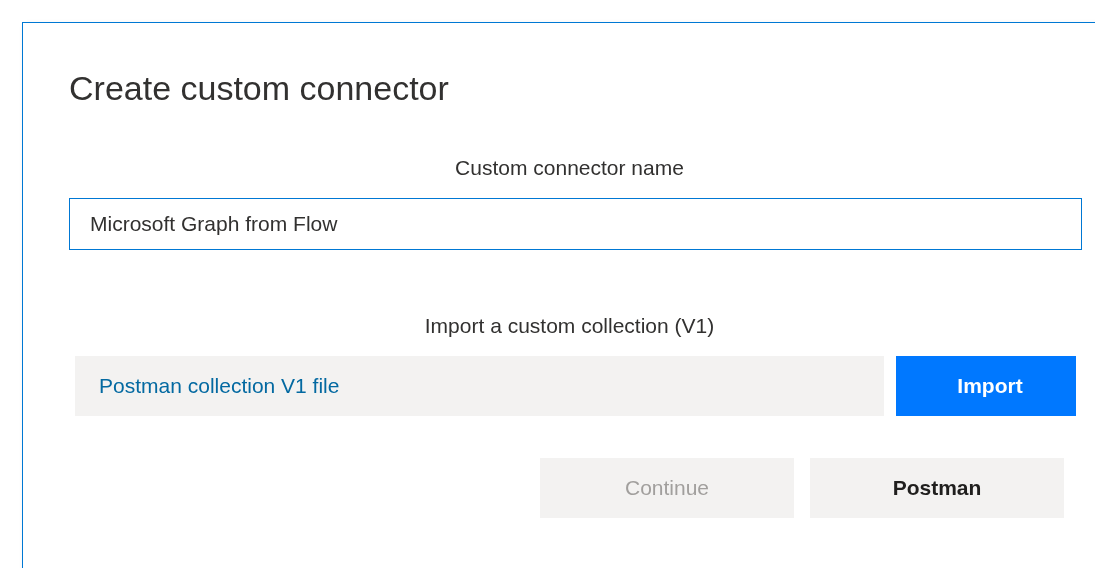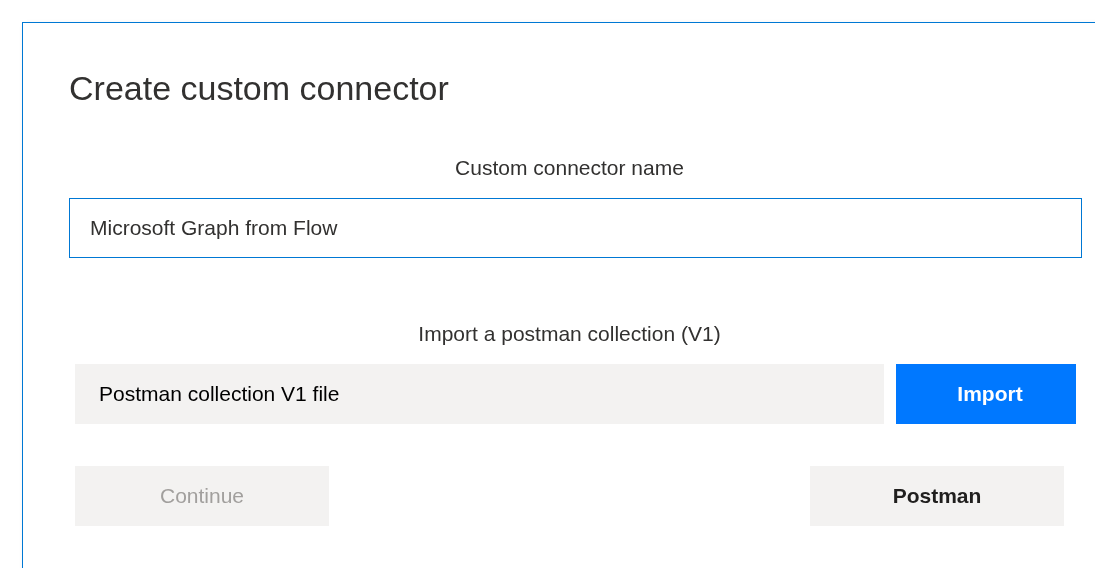--- a/index.html
+++ b/index.html
@@ -29,60 +29,60 @@
     }
     .field-label {
       font-size: 21px;
       font-weight: 400;
       color: #323130;
       margin-bottom: 12px;
       text-align: center;
     }
     .text-input {
       width: 100%;
-      height: 60px;
+      height: 52px;
       border: 1px solid #0078d4;
       padding: 0 20px;
       font-size: 21px;
       font-family: inherit;
       color: #323130;
       outline: none;
       margin-bottom: 58px;
     }
     .import-row {
       display: flex;
       width: 100%;
       margin-bottom: 30px;
     }
     .file-display {
       flex: 1;
       height: 60px;
       background: #f3f2f1;
-      color: #000000;
+      color: #0369a1;
       font-size: 21px;
       display: flex;
       align-items: center;
       padding: 0 24px;
     }
     .import-button {
       width: 180px;
       height: 60px;
       background: #0078ff;
       color: #ffffff;
       border: none;
       font-size: 21px;
       font-weight: 600;
       font-family: inherit;
       cursor: pointer;
       padding-left: 8px;
     }
     .button-row {
       display: flex;
-      justify-content: space-between;
-      gap: 20px;
+      justify-content: flex-end;
+      gap: 4px;
     }
     .action-button {
       width: 254px;
       height: 60px;
       border: none;
       font-size: 21px;
       font-family: inherit;
       cursor: pointer;
     }
     .continue-button {
@@ -98,21 +98,21 @@
   </style>
 </head>
 <body>
 
 <div class="dialog">
   <h1 class="dialog-title">Create custom connector</h1>
 
   <div class="field-label">Custom connector name</div>
   <input type="text" class="text-input" value="Microsoft Graph from Flow" style="">
 
-  <div class="field-label">Import a postman collection (V1)</div>
+  <div class="field-label">Import a custom collection (V1)</div>
   <div class="import-row">
     <div class="file-display">Postman collection V1 file</div>
     <button class="import-button">Import</button>
   </div>
 
   <div class="button-row">
     <button class="action-button continue-button">Continue</button>
     <button class="action-button cancel-button">Postman</button>
   </div>
 </div>

